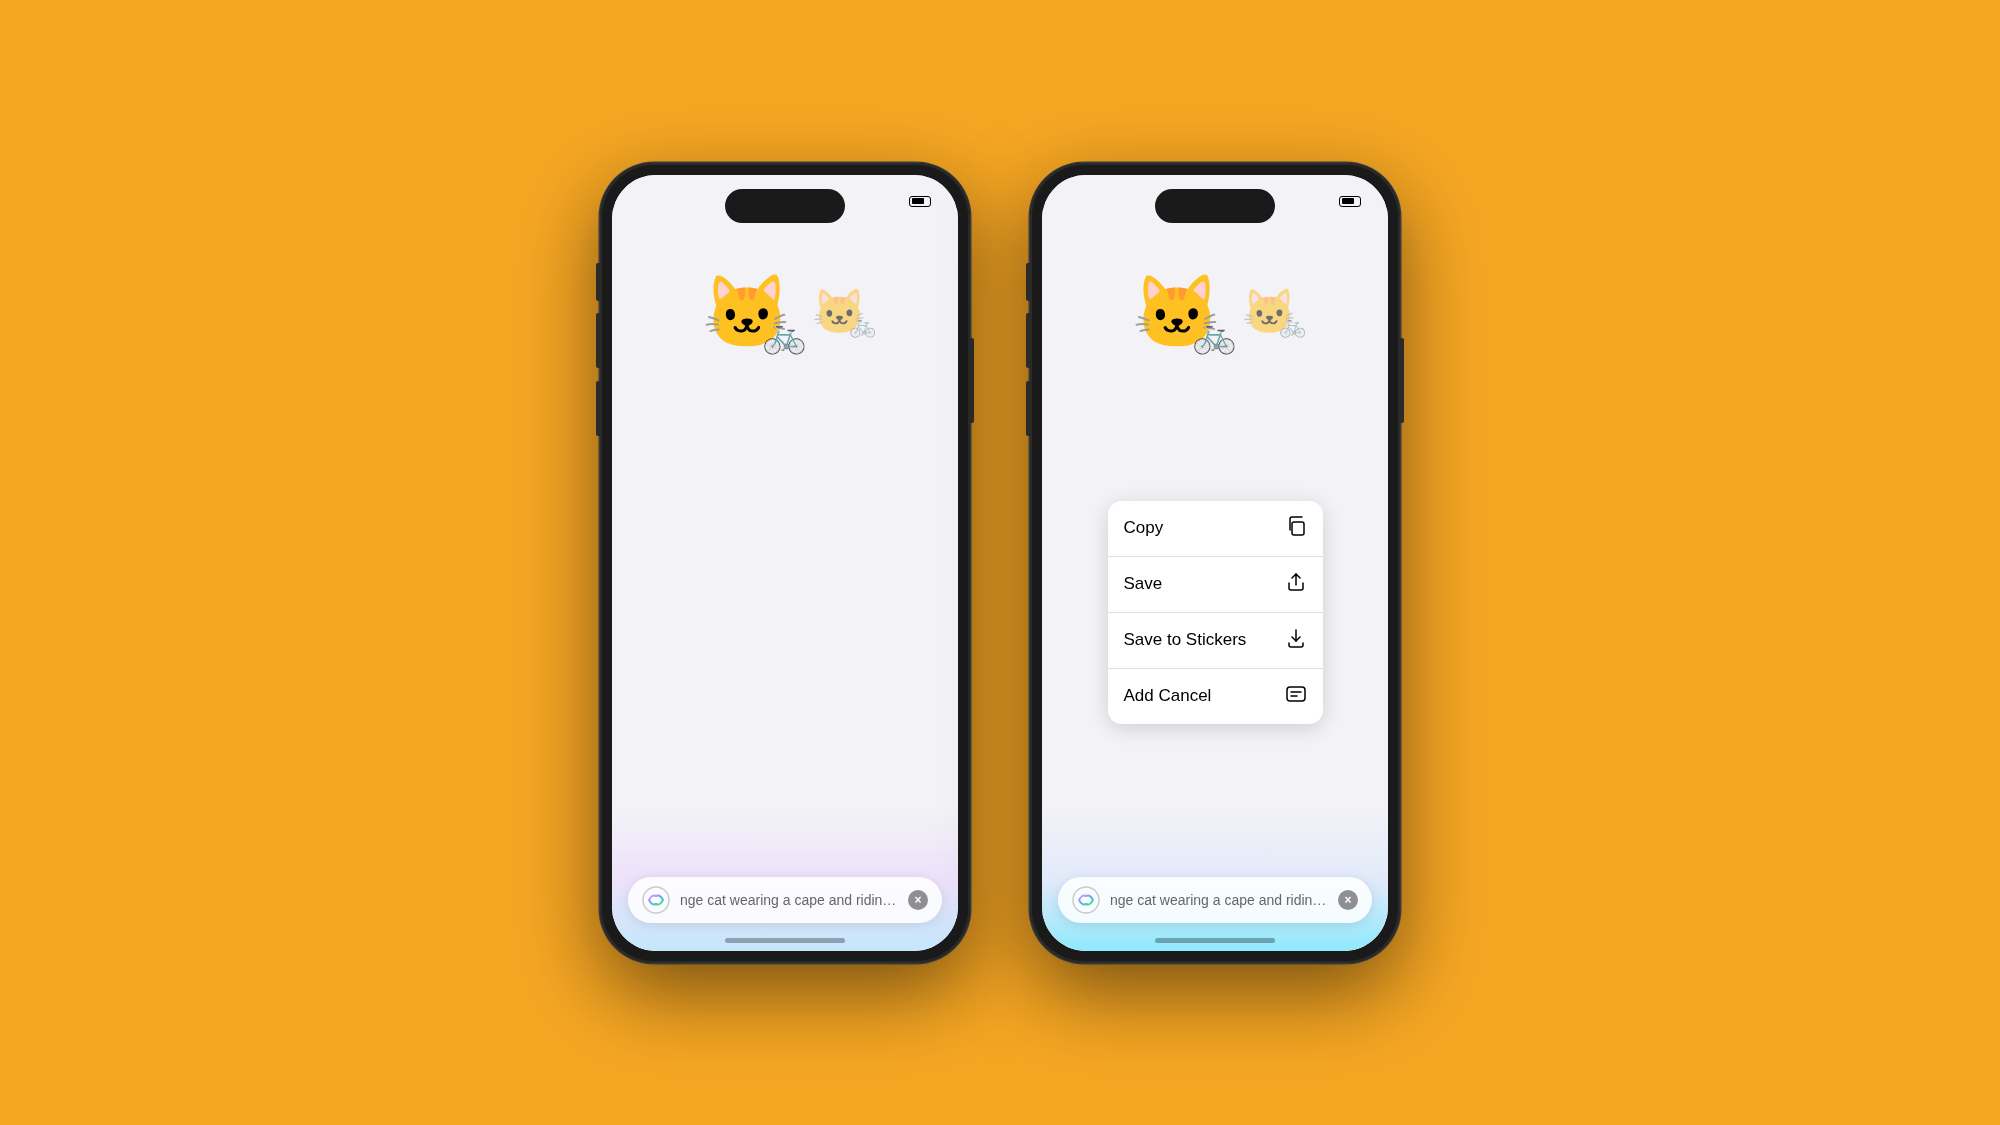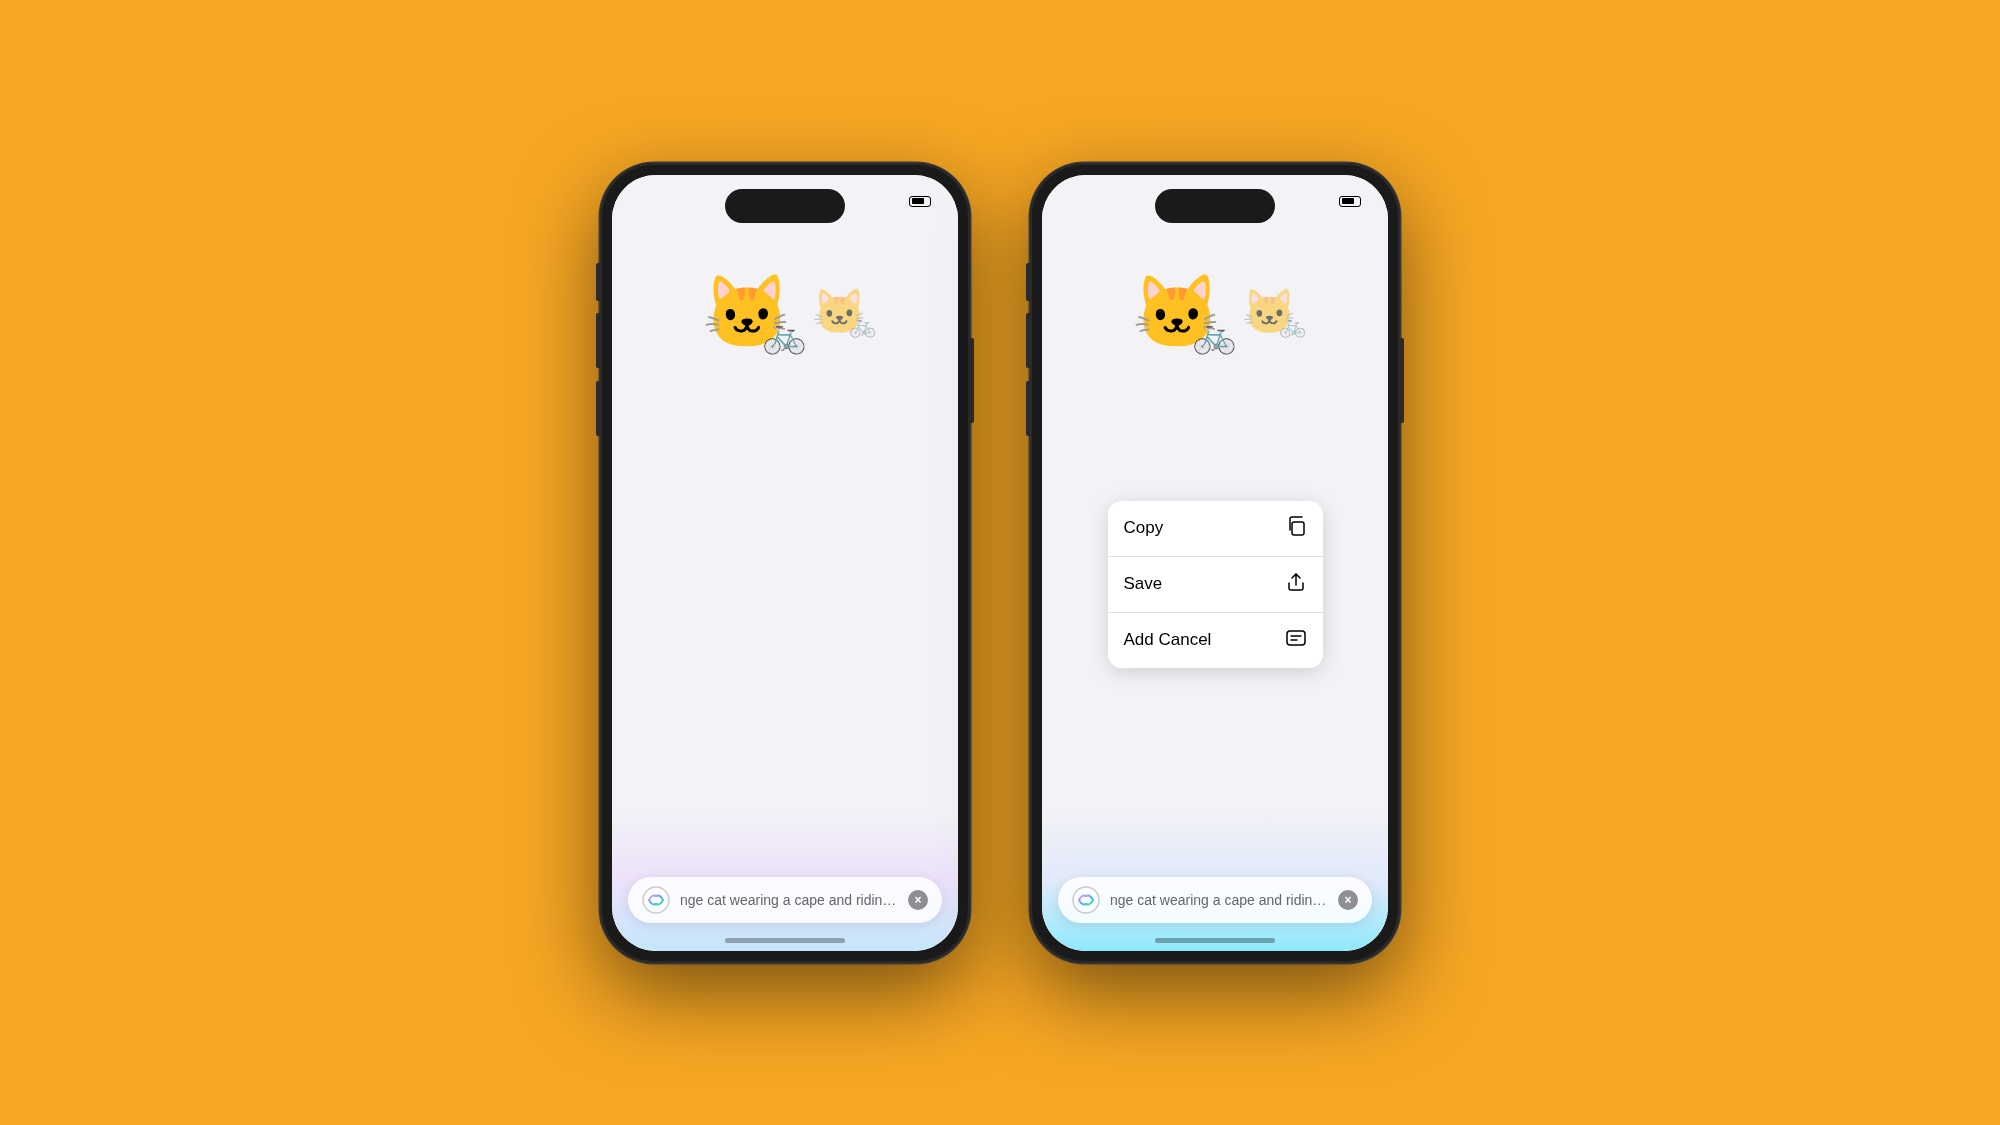--- a/index.html
+++ b/index.html
@@ -556,20 +556,30 @@
           <span>Save</span>
           <span class="menu-icon">
             <svg width="22" height="22" viewBox="0 0 22 22" fill="none">
               <path d="M11 14V3" stroke="#000" stroke-width="1.5" stroke-linecap="round"></path>
               <path d="M7 7L11 3L15 7" stroke="#000" stroke-width="1.5" stroke-linecap="round" stroke-linejoin="round"></path>
               <path d="M4 12v5a2 2 0 0 0 2 2h10a2 2 0 0 0 2-2v-5" stroke="#000" stroke-width="1.5" stroke-linecap="round"></path>
             </svg>
           </span>
         </div>
 
+        <div class="context-menu-item">
+          <span>Save to Stickers</span>
+          <span class="menu-icon">
+            <svg width="22" height="22" viewBox="0 0 22 22" fill="none">
+              <path d="M11 14V3" stroke="#000" stroke-width="1.5" stroke-linecap="round"></path>
+              <path d="M7 10L11 14L15 10" stroke="#000" stroke-width="1.5" stroke-linecap="round" stroke-linejoin="round"></path>
+              <path d="M4 16v2a2 2 0 0 0 2 2h10a2 2 0 0 0 2-2v-2" stroke="#000" stroke-width="1.5" stroke-linecap="round"></path>
+            </svg>
+          </span>
+        </div>
 
         <div class="context-menu-item">
           <span>Add Cancel</span>
           <span class="menu-icon">
             <svg width="22" height="22" viewBox="0 0 22 22" fill="none">
               <rect x="2" y="4" width="18" height="14" rx="3" stroke="#000" stroke-width="1.5"></rect>
               <path d="M6 9h10M6 13h6" stroke="#000" stroke-width="1.5" stroke-linecap="round"></path>
             </svg>
           </span>
         </div>

